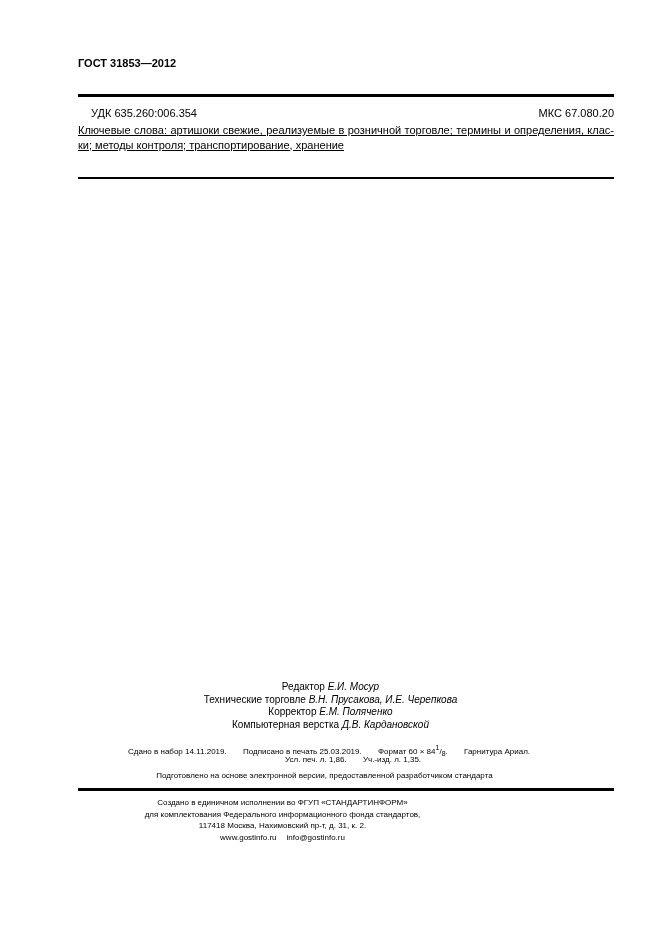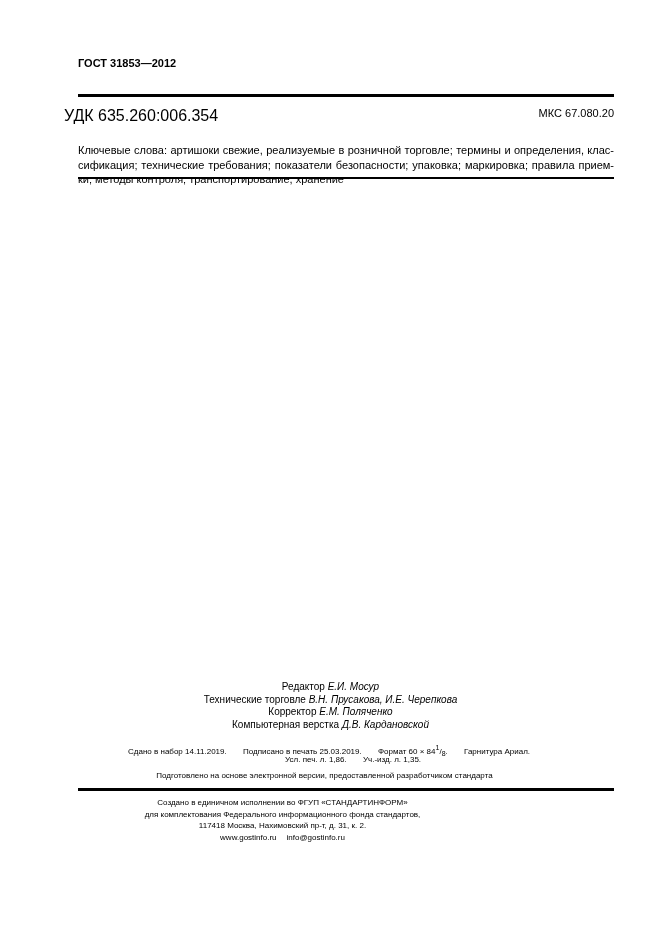--- a/index.html
+++ b/index.html
@@ -8,25 +8,26 @@
       font-family: "Liberation Sans", sans-serif; color: #000;
     }
     .abs { position: absolute; }
     .doc-code {
       left: 78px; top: 57px; font-size: 11px; font-weight: bold; letter-spacing: 0;
     }
     .rule { position: absolute; left: 78px; width: 536px; background: #000; }
     .rule-top { top: 94px; height: 3px; }
     .rule-mid { top: 177px; height: 1.5px; }
     .rule-foot { top: 788px; height: 2.5px; }
-    .udk { left: 64px; top: 107px; font-size: 16px; }
+    .udk { left: 91px; top: 107px; font-size: 11px; }
     .mks { right: 47px; top: 107px; font-size: 11px; }
     .keywords {
-      left: 78px; top: 143px; width: 536px; font-size: 11px; line-height: 14.5px;
+      left: 78px; top: 123px; width: 536px; font-size: 11px; line-height: 14.5px;
       text-align: justify;
+      text-decoration: underline;
     }
     .keywords .ln { display: block; text-align-last: justify; white-space: nowrap; }
     .keywords .ln.last { text-align-last: left; }
     .credits {
       left: 0; width: 661px; top: 681px; text-align: center; font-size: 10px; line-height: 12.5px;
     }
     .credits .row { display: block; }
     .credits i { font-style: italic; }
     .print-info {
       left: 0; width: 661px; top: 742px; font-size: 8px; line-height: 12px;
@@ -51,21 +52,20 @@
 
 <div class="abs doc-code">ГОСТ 31853—2012</div>
 
 <div class="rule rule-top"></div>
 
 <div class="abs udk">УДК 635.260:006.354</div>
 <div class="abs mks">МКС 67.080.20</div>
 
 <div class="abs keywords">
   <span class="ln">Ключевые слова: артишоки свежие, реализуемые в розничной торговле; термины и определения, клас-</span>
-  <span class="ln">сификация; технические требования; показатели безопасности; упаковка; маркировка; правила прием-</span>
   <span class="ln last">ки; методы контроля; транспортирование, хранение</span>
 </div>
 
 <div class="rule rule-mid"></div>
 
 <div class="abs credits">
   <span class="row">
     <span>Редактор</span>
     <i>Е.И. Мосур</i>
   </span>

